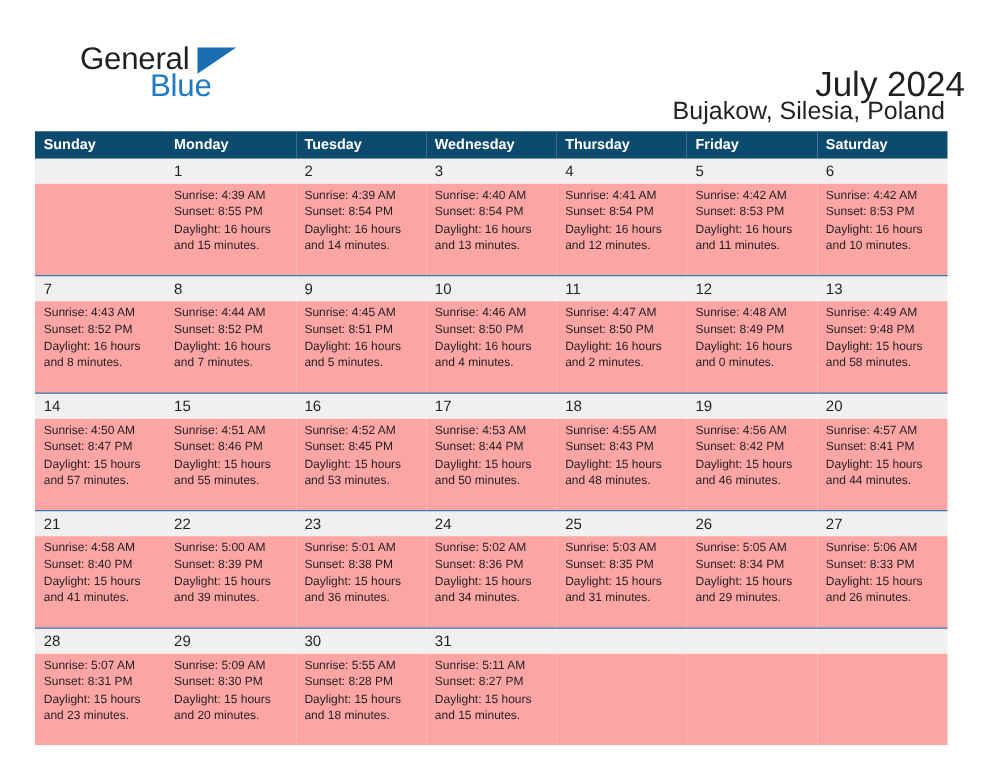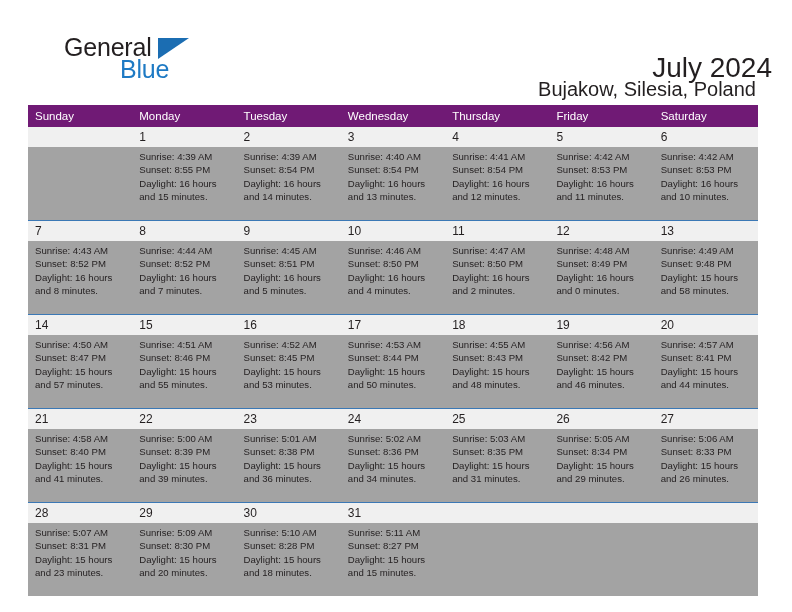--- a/index.html
+++ b/index.html
@@ -91,43 +91,43 @@
     position: absolute;
     left: 28px;
     top: 105px;
     width: 730px;
     border-collapse: collapse;
     table-layout: fixed;
   }
   .cal col { width: 104.28px; }
 
   .cal thead th {
-    background: #701a75;
+    background: #0c4a6e;
     color: #ffffff;
     font-size: 11.5px;
-    font-weight: normal;
+    font-weight: bold;
     text-align: left;
     padding: 5px 0 5px 7px;
     height: 10px;
     border: none;
   }
 
   .daynum-row td {
     background: #f0f0f0;
     font-size: 12px;
     color: #231f20;
     padding: 3px 0 3px 7px;
     border-top: 1.4px solid #3b78b5;
     vertical-align: top;
     height: 12px;
   }
   .daynum-row.first td { border-top: none; }
 
   .info-row td {
-    background: #a3a3a3;
+    background: #fca5a5;
     font-size: 9.6px;
     line-height: 13.4px;
     color: #231f20;
     padding: 3px 5px 8px 7px;
     vertical-align: top;
     border: none;
     height: 62px;
   }
   .info-row td div { white-space: nowrap; }
   .empty-cell { background: #ffffff; }
@@ -399,21 +399,21 @@
           <div>Daylight: 15 hours</div>
           <div>and 23 minutes.</div>
         </td>
         <td>
           <div>Sunrise: 5:09 AM</div>
           <div>Sunset: 8:30 PM</div>
           <div>Daylight: 15 hours</div>
           <div>and 20 minutes.</div>
         </td>
         <td>
-          <div>Sunrise: 5:10 AM</div>
+          <div>Sunrise: 5:55 AM</div>
           <div>Sunset: 8:28 PM</div>
           <div>Daylight: 15 hours</div>
           <div>and 18 minutes.</div>
         </td>
         <td>
           <div>Sunrise: 5:11 AM</div>
           <div>Sunset: 8:27 PM</div>
           <div>Daylight: 15 hours</div>
           <div>and 15 minutes.</div>
         </td>

